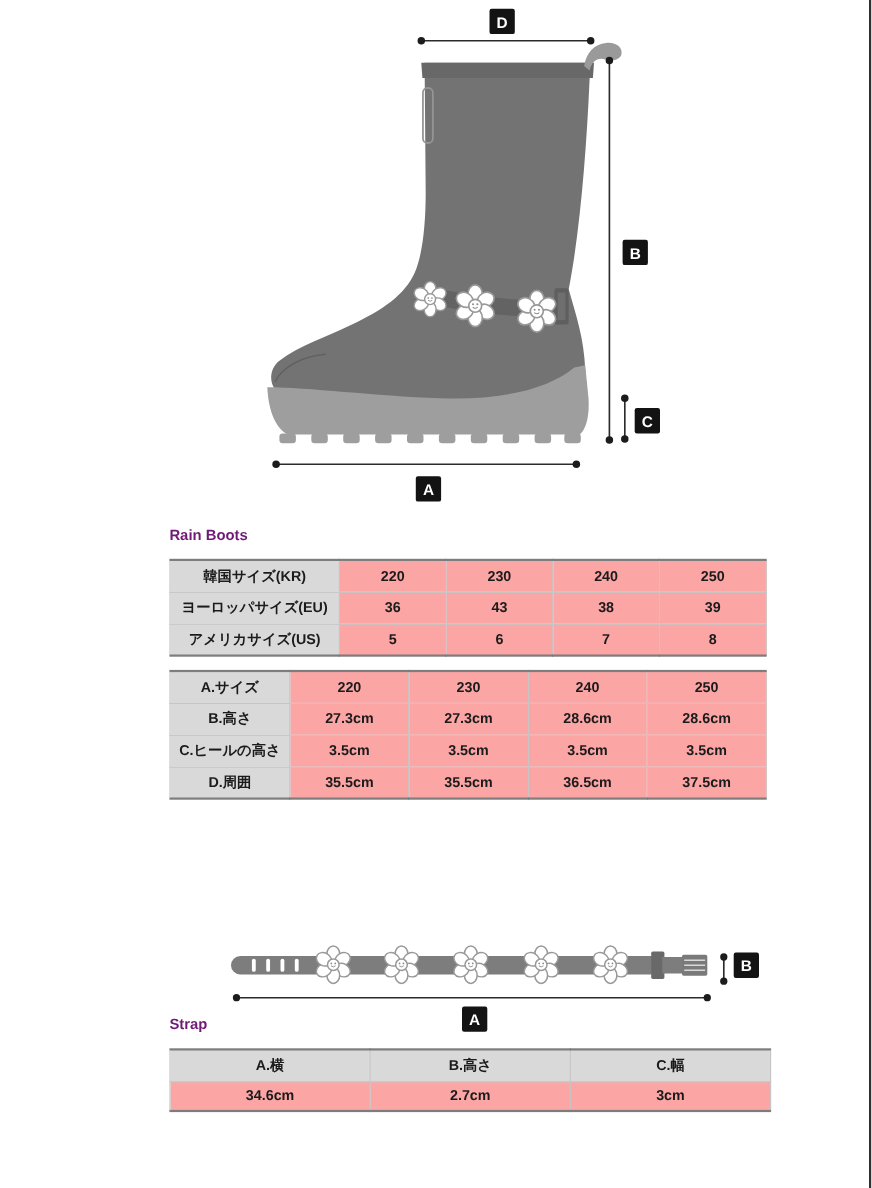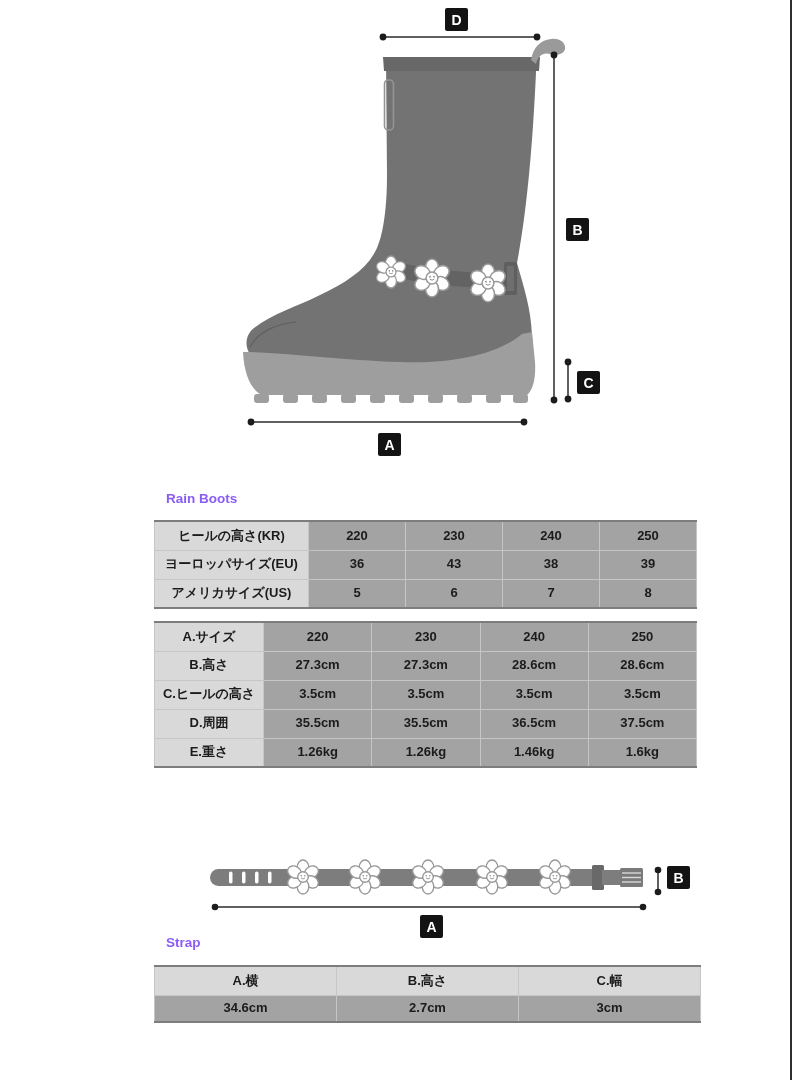--- a/index.html
+++ b/index.html
@@ -8,34 +8,34 @@
     font-family:"Liberation Sans",sans-serif;
   }
   .fig{position:absolute;left:0;}
   .dim-label{
     position:absolute;width:23px;height:23px;background:#131313;color:#ffffff;
     display:flex;align-items:center;justify-content:center;
     font:700 14px/1 "Liberation Sans",sans-serif;border-radius:2px;
   }
   .section{position:absolute;left:154px;width:543px;}
   .section h2{
-    margin:12px;font:700 13.5px/18px "Liberation Sans",sans-serif;color:#8b5cf6;
+    margin:0;font:700 13.5px/18px "Liberation Sans",sans-serif;color:#701a75;
   }
   table.tbl{
     border-collapse:collapse;table-layout:fixed;width:543px;
     border-top:2px solid #7d7d7d;border-bottom:2px solid #7d7d7d;
     margin-top:12px;
   }
   table.tbl th,table.tbl td{
     border:1px solid #c6c6c6;padding:0;text-align:center;vertical-align:middle;
     font:700 13px/1.1 "Liberation Sans",sans-serif;color:#1b1b1b;
   }
   table.tbl tr{height:29px;}
   table.tbl th{background:#d9d9d9;}
-  table.tbl td{background:#a3a3a3;}
+  table.tbl td{background:#fca5a5;}
   #size-table th{width:153px;}
   #measure-table th{width:108px;}
   #strap-table{margin-top:13px;}
   #strap-table th{width:181px;height:26px;}
   #strap-table tr.vals{height:27px;}
   .right-edge{position:absolute;top:0;left:790px;width:2px;height:1080px;background:#2f2f2f;}
 </style>
 </head>
 <body>
 
@@ -131,21 +131,21 @@
   <div class="dim-label" style="left:566px;top:218px;">B</div>
   <div class="dim-label" style="left:577px;top:371px;">C</div>
   <div class="dim-label" style="left:378px;top:433px;">A</div>
 
   <div class="section" style="top:478px;">
     <h2>Rain Boots</h2>
 
     <table class="tbl" id="size-table">
       <tbody>
           <tr>
-        <th>ヒールの高さ(KR)</th>
+        <th>韓国サイズ(KR)</th>
         <td>220</td>
         <td>230</td>
         <td>240</td>
         <td>250</td>
       </tr>
       <tr>
         <th>ヨーロッパサイズ(EU)</th>
         <td>36</td>
         <td>43</td>
         <td>38</td>
@@ -184,27 +184,20 @@
         <td>3.5cm</td>
         <td>3.5cm</td>
       </tr>
       <tr>
         <th>D.周囲</th>
         <td>35.5cm</td>
         <td>35.5cm</td>
         <td>36.5cm</td>
         <td>37.5cm</td>
       </tr>
-      <tr>
-        <th>E.重さ</th>
-        <td>1.26kg</td>
-        <td>1.26kg</td>
-        <td>1.46kg</td>
-        <td>1.6kg</td>
-      </tr>
     </tbody>
       </table>
   </div>
 
   <svg class="fig" style="top:840px;" width="793" height="120" viewBox="0 0 793 120">
     <g>
       <rect x="210" y="29" width="395" height="17" rx="8.5" fill="#7d7d7d"></rect>
       <rect x="592" y="25" width="12" height="25" rx="1.5" fill="#696969"></rect>
       <rect x="602" y="30" width="18" height="15" fill="#7d7d7d"></rect>
       <g>

